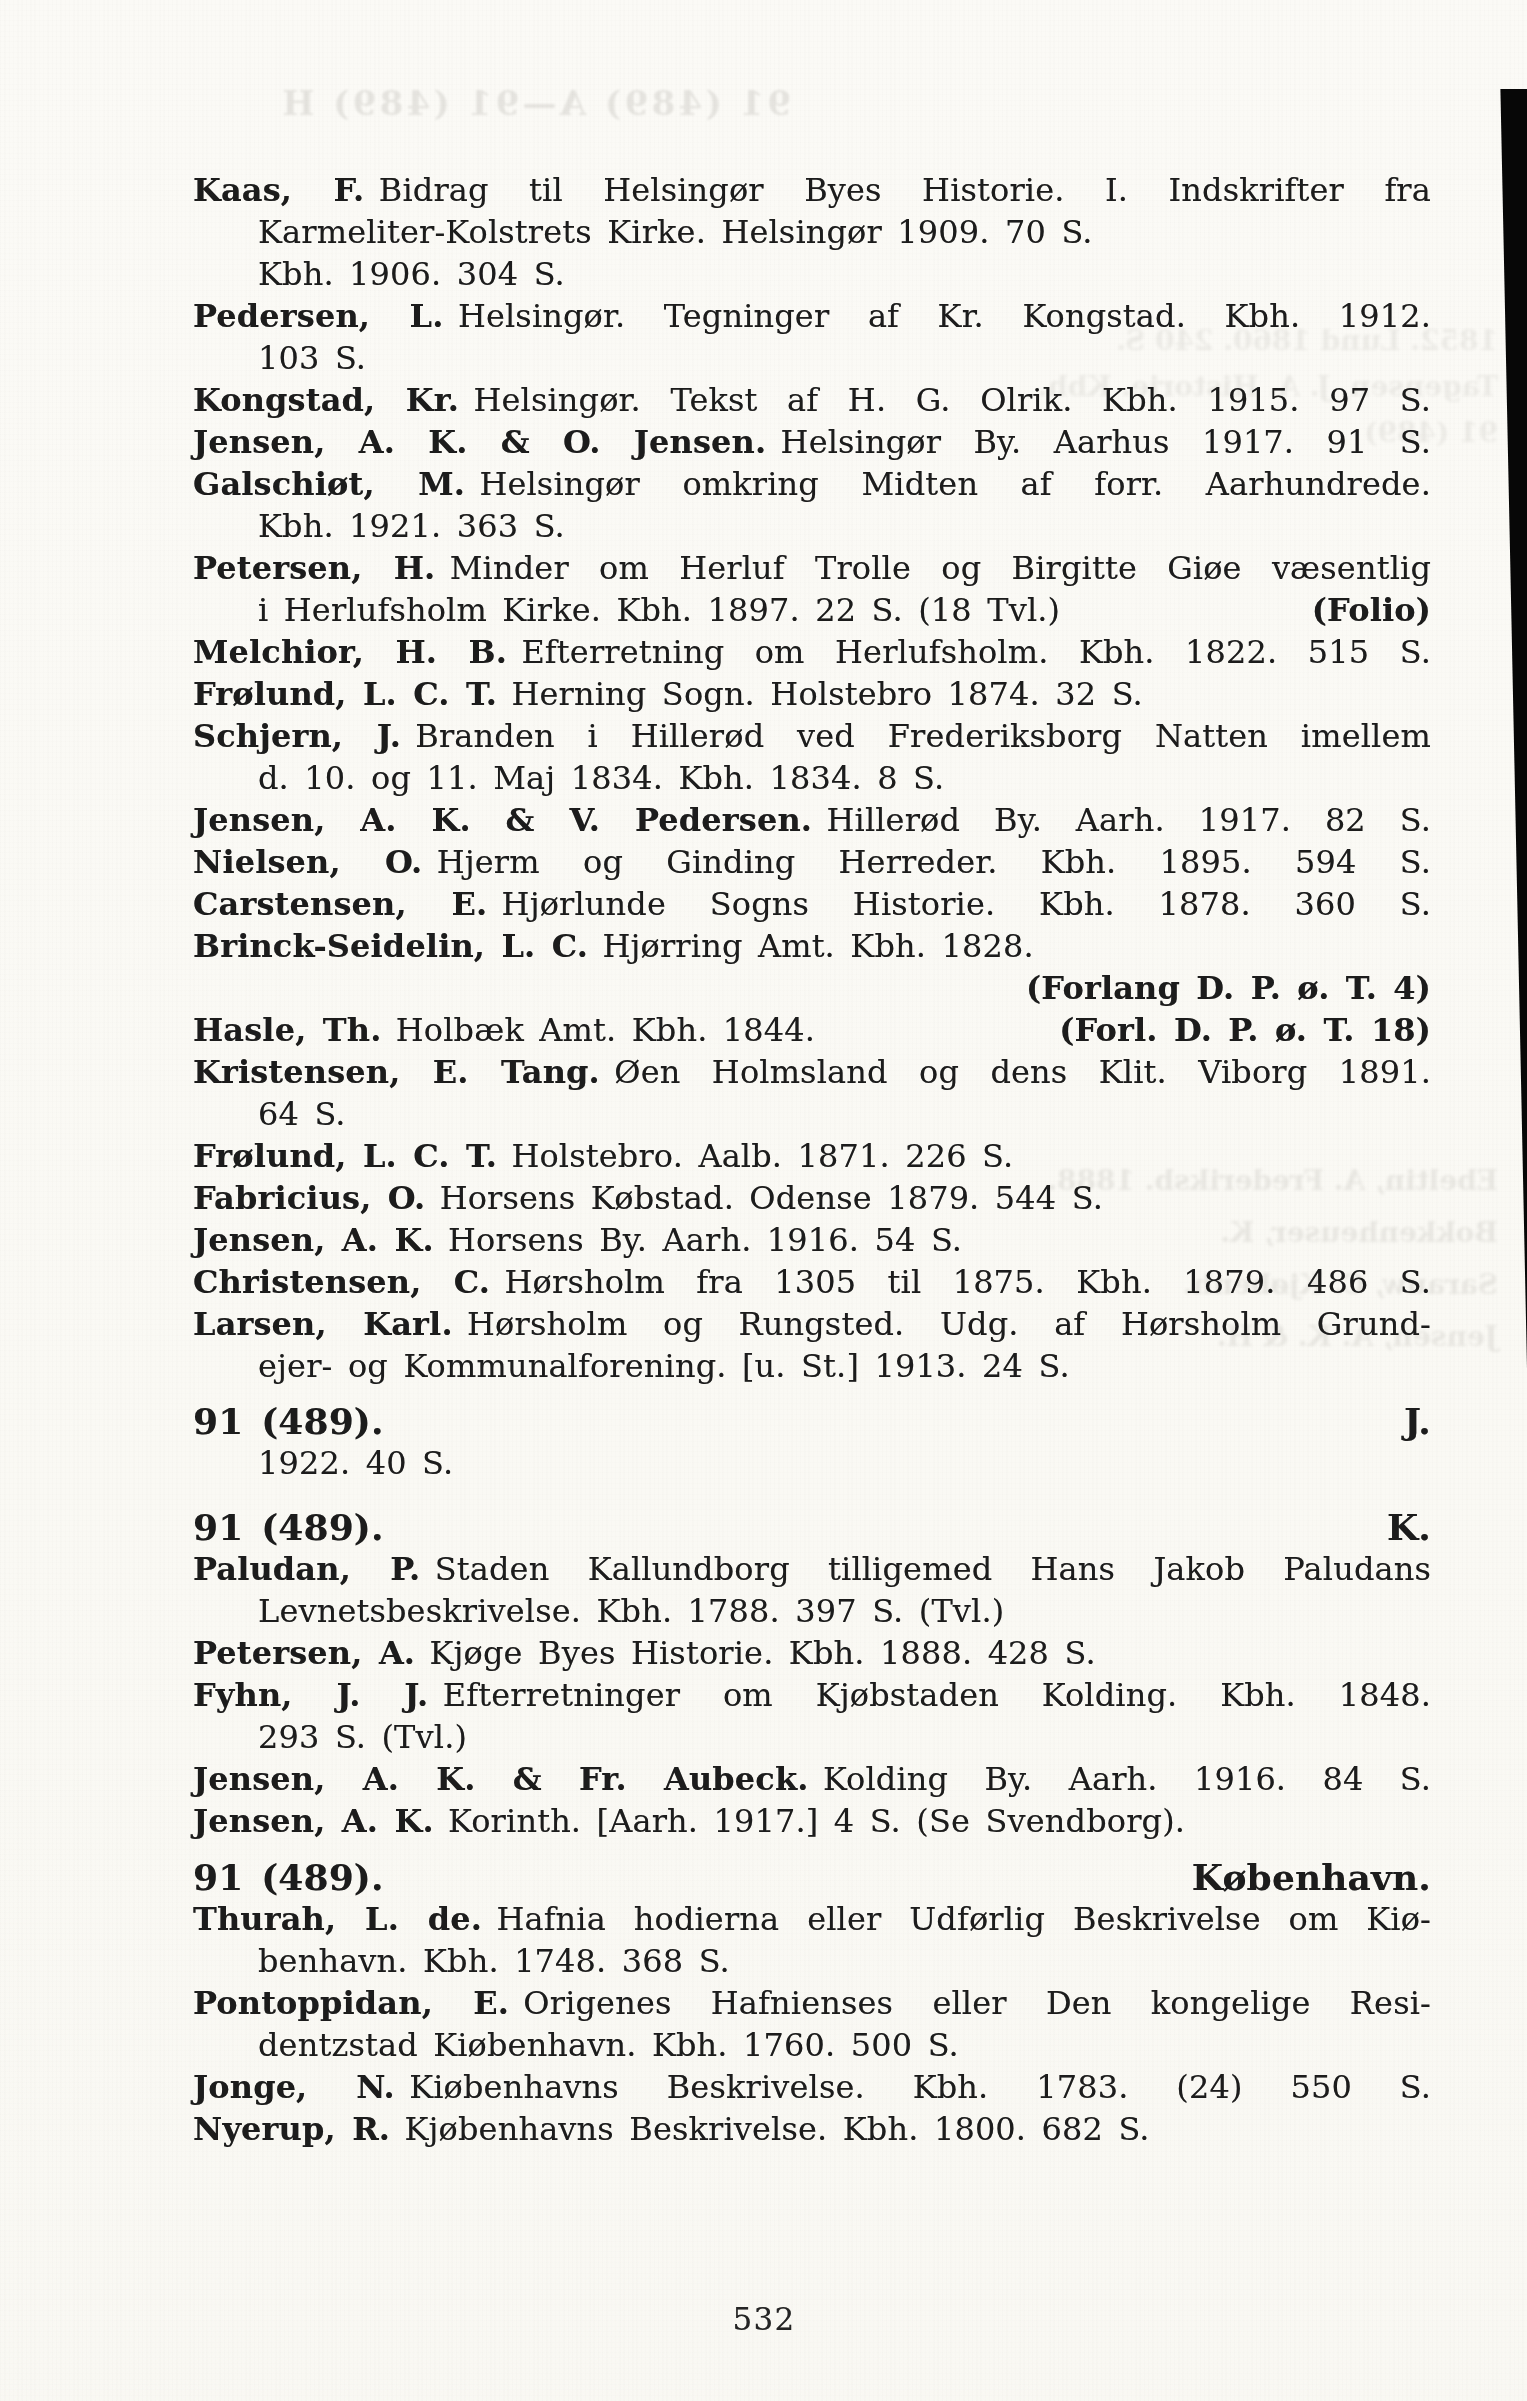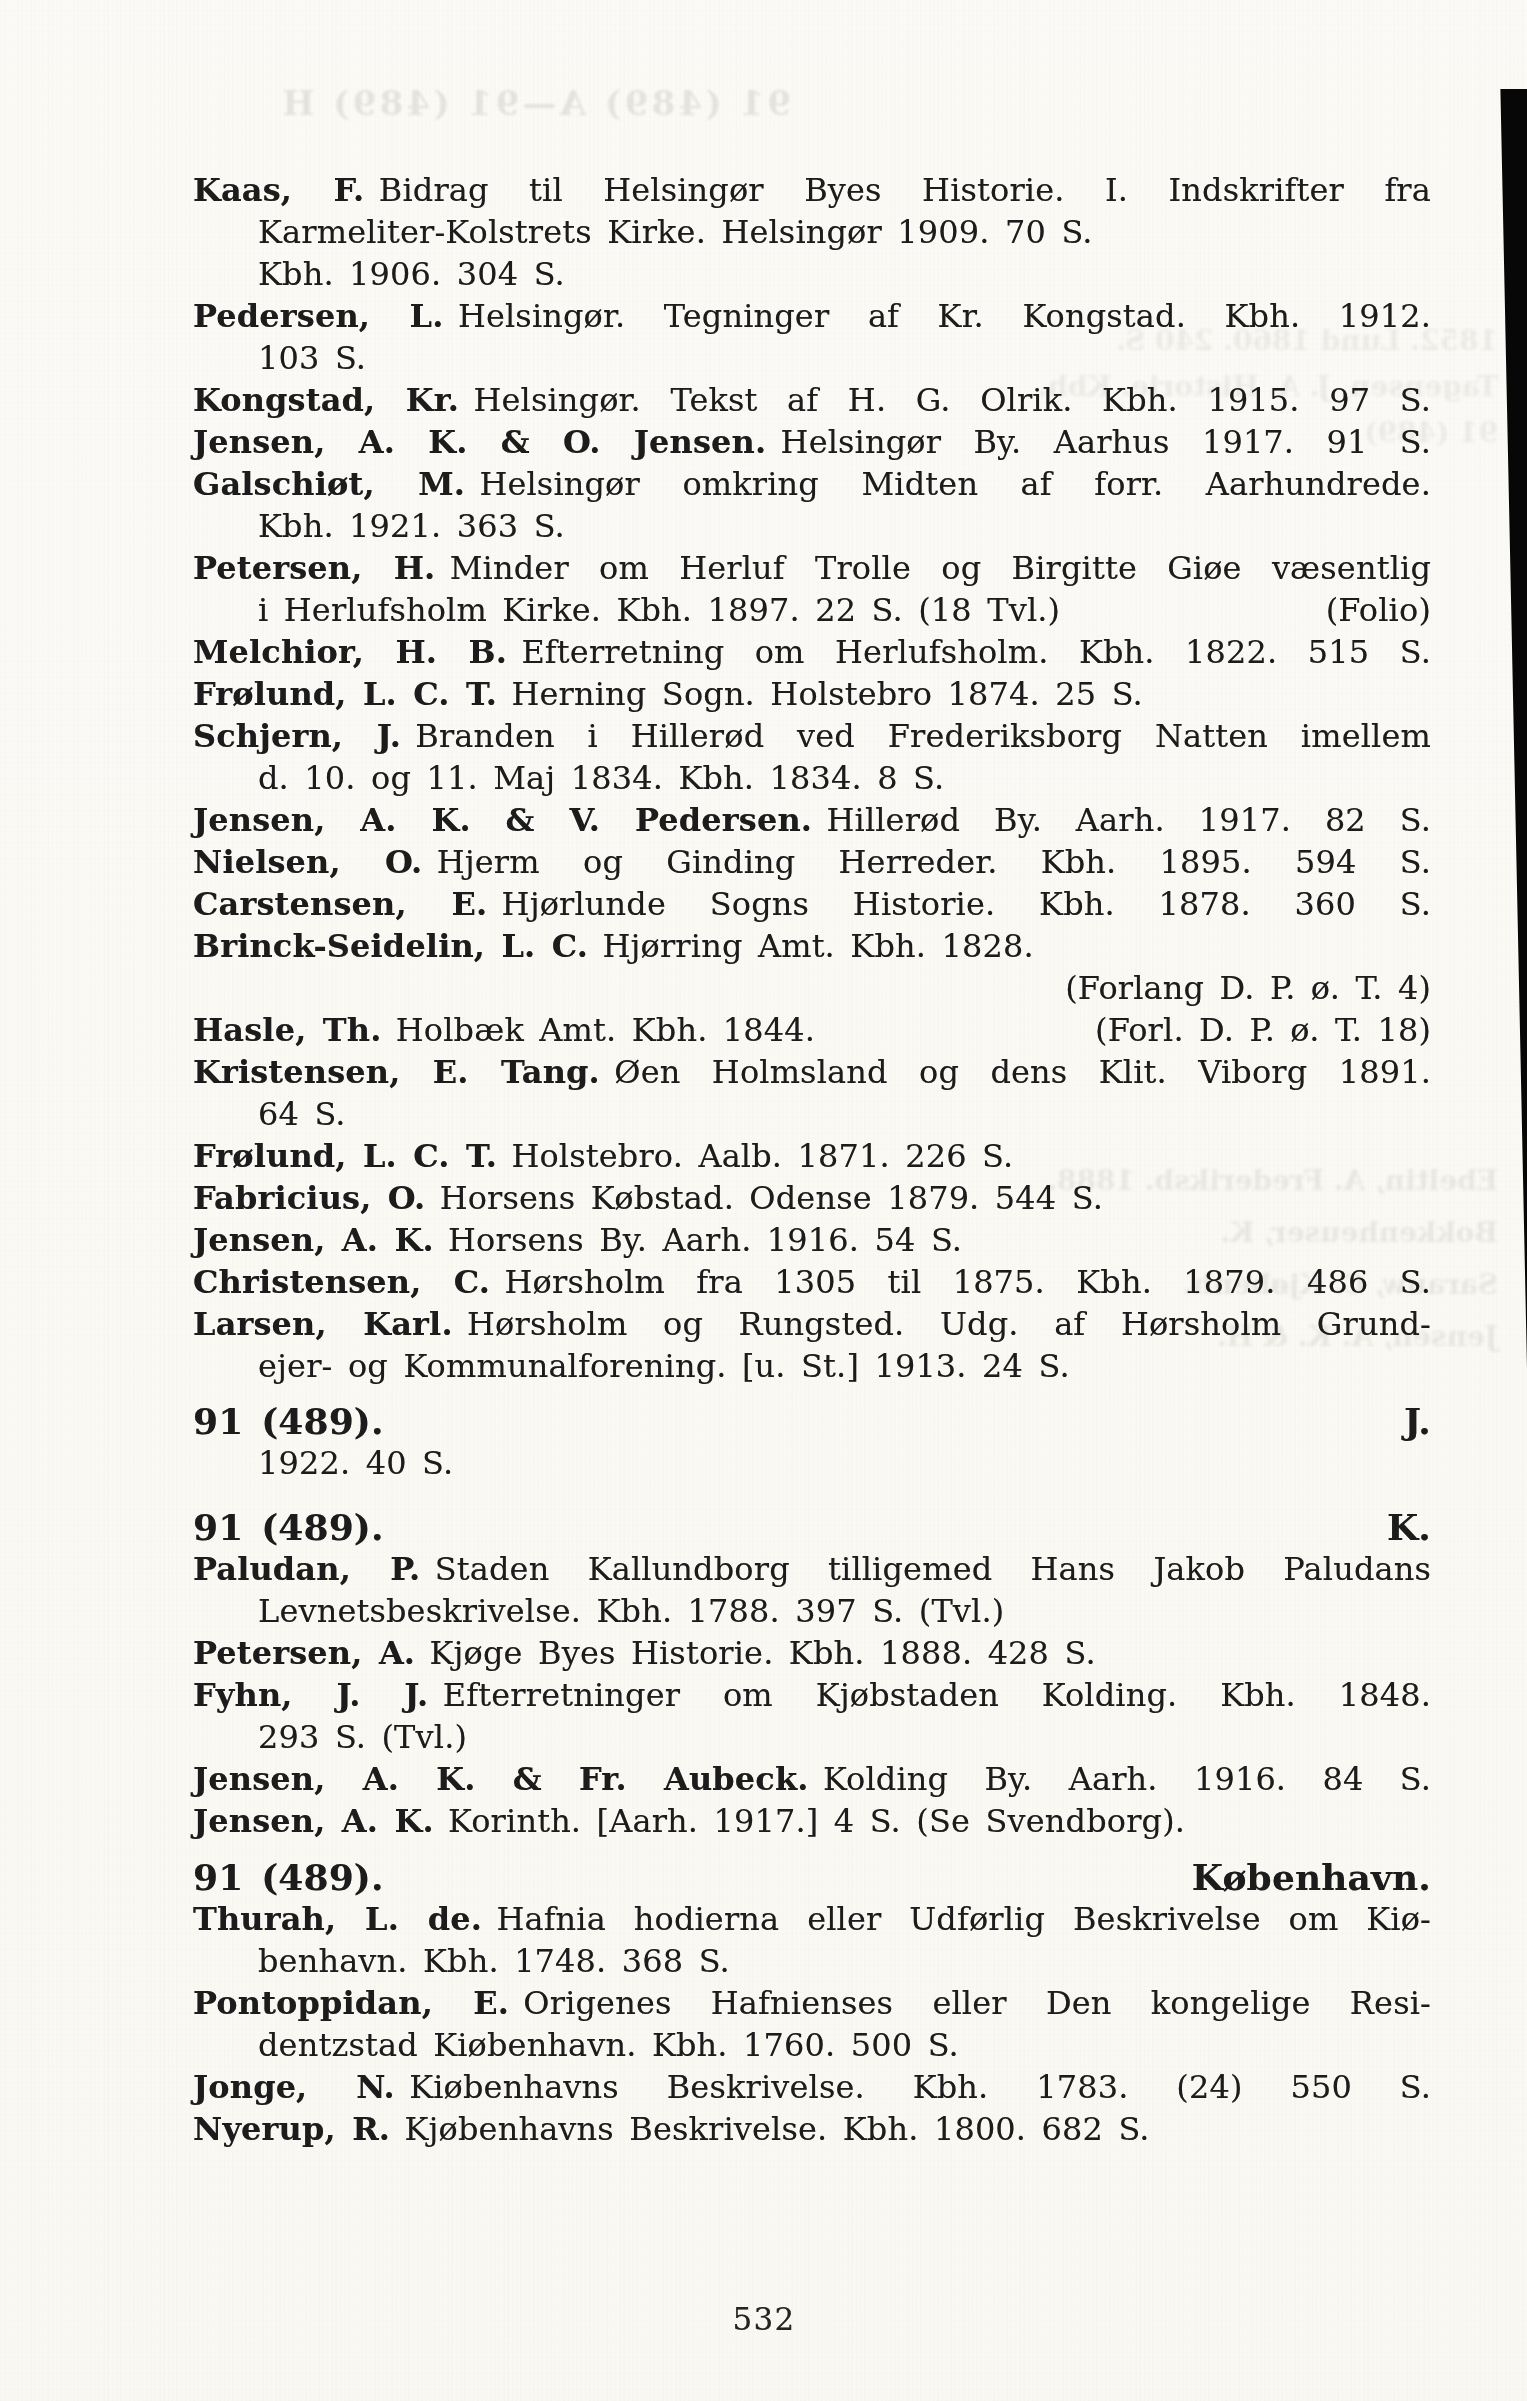--- a/index.html
+++ b/index.html
@@ -38,21 +38,21 @@
     line-height: 42px;
     white-space: normal;
     overflow: visible;
   }
   .line.j { text-align: justify; text-align-last: justify; }
   .line.ind { padding-left: 65px; }
   .line.split { display: flex; justify-content: space-between; }
   .line .left { display: inline; }
   .line.split .left { display: inline-block; }
   .lead { font-weight: 700; margin-right: 0.45em; }
-  .rnote { white-space: nowrap; }
+  .rnote { white-space: nowrap; font-weight: bold; }
   .line.hdr {
     display: flex;
     justify-content: space-between;
     font-weight: 700;
     font-size: 36px;
   }
   .line.hdr .lead { margin-right: 8px; }
   
   .pagenum {
     position: absolute;
@@ -137,21 +137,21 @@
       <div class="line j"><span class="left"><span class="lead">Kongstad, Kr.</span><span class="body">Helsingør. Tekst af H. G. Olrik. Kbh. 1915. 97 S.</span></span></div>
       <div class="line j"><span class="left"><span class="lead">Jensen, A. K. &amp; O. Jensen.</span><span class="body">Helsingør By. Aarhus 1917. 91 S.</span></span></div>
       <div class="line j"><span class="left"><span class="lead">Galschiøt, M.</span><span class="body">Helsingør omkring Midten af forr. Aarhundrede.</span></span></div>
       <div class="line ind"><span class="left"><span class="body">Kbh. 1921. 363 S.</span></span></div>
       <div class="line j"><span class="left"><span class="lead">Petersen, H.</span><span class="body">Minder om Herluf Trolle og Birgitte Giøe væsentlig</span></span></div>
       <div class="line ind split">
         <span class="left"><span class="body">i Herlufsholm Kirke. Kbh. 1897. 22 S. (18 Tvl.)</span></span>
         <span class="rnote">(Folio)</span>
       </div>
       <div class="line j"><span class="left"><span class="lead">Melchior, H. B.</span><span class="body">Efterretning om Herlufsholm. Kbh. 1822. 515 S.</span></span></div>
-      <div class="line"><span class="left"><span class="lead">Frølund, L. C. T.</span><span class="body">Herning Sogn. Holstebro 1874. 25 S.</span></span></div>
+      <div class="line"><span class="left"><span class="lead">Frølund, L. C. T.</span><span class="body">Herning Sogn. Holstebro 1874. 32 S.</span></span></div>
       <div class="line j"><span class="left"><span class="lead">Schjern, J.</span><span class="body">Branden i Hillerød ved Frederiksborg Natten imellem</span></span></div>
       <div class="line ind"><span class="left"><span class="body">d. 10. og 11. Maj 1834. Kbh. 1834. 8 S.</span></span></div>
       <div class="line j"><span class="left"><span class="lead">Jensen, A. K. &amp; V. Pedersen.</span><span class="body">Hillerød By. Aarh. 1917. 82 S.</span></span></div>
       <div class="line j"><span class="left"><span class="lead">Nielsen, O.</span><span class="body">Hjerm og Ginding Herreder. Kbh. 1895. 594 S.</span></span></div>
       <div class="line j"><span class="left"><span class="lead">Carstensen, E.</span><span class="body">Hjørlunde Sogns Historie. Kbh. 1878. 360 S.</span></span></div>
       <div class="line"><span class="left"><span class="lead">Brinck-Seidelin, L. C.</span><span class="body">Hjørring Amt. Kbh. 1828.</span></span></div>
       <div class="line split">
         <span class="left"></span>
         <span class="rnote">(Forlang D. P. ø. T. 4)</span>
       </div>

